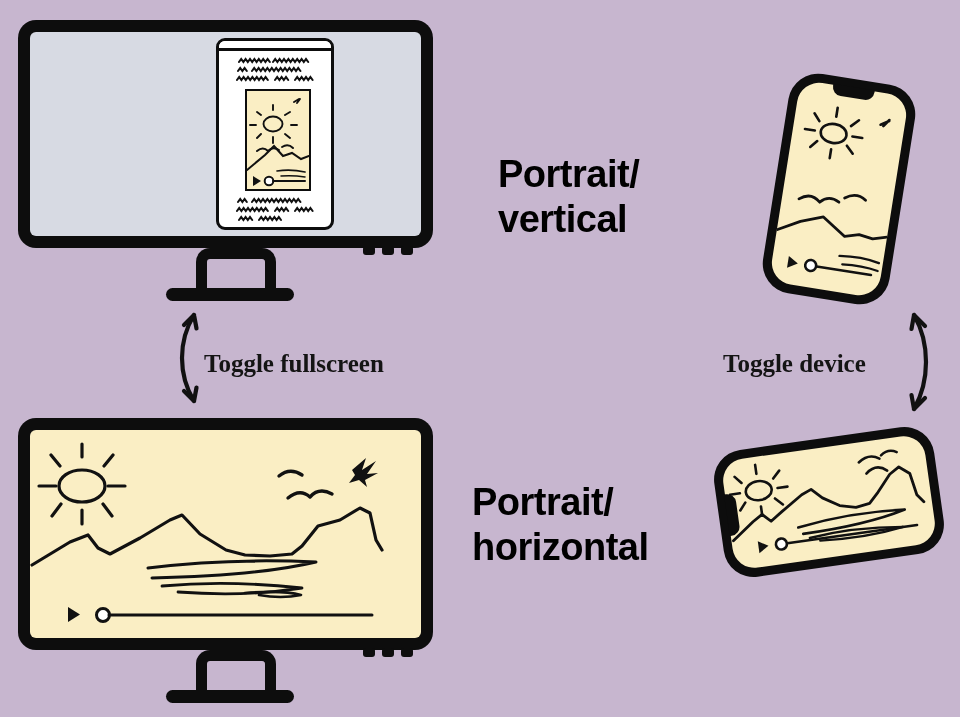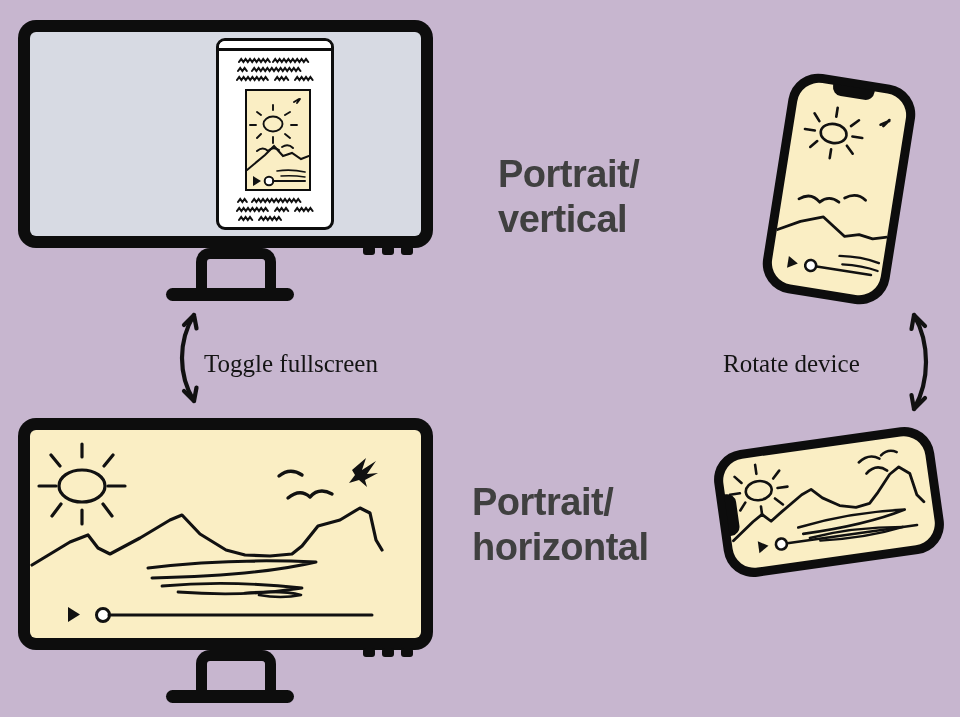--- a/index.html
+++ b/index.html
@@ -12,28 +12,28 @@
   .stage{position:absolute;inset:0;}
   .node{position:absolute;}
 
   
   .label-bold{
     position:absolute;
     font-family:"Liberation Sans", sans-serif;
     font-weight:bold;
     font-size:38px;
     line-height:1.18;
-    color:#404040;
+    color:#000000;
     letter-spacing:-0.5px;
     white-space:pre-line;
   }
   .label-serif{
     position:absolute;
     font-family:"Liberation Serif", serif;
-    font-weight:normal;
+    font-weight:bold;
     font-size:25px;
     color:#141414;
     white-space:nowrap;
   }
 
   
   .monitor{position:absolute;}
   .mon-bezel{
     position:absolute;left:0;top:0;
     background:#0d0d0d;
@@ -290,21 +290,21 @@
   </div>
   <div class="label-serif" style="left:204px;top:350px;">Toggle fullscreen</div>
 
   <div class="node" style="left:900px;top:303px;width:40px;height:118px;">
     <svg width="40" height="118" viewBox="0 0 40 118">
       <path d="M14 12 C30 40, 30 78, 14 106" stroke="#111" stroke-width="4.2" fill="none" stroke-linecap="round"></path>
       <path d="M14 12 l11 11 M14 12 l-2.5 14" stroke="#111" stroke-width="4.2" fill="none" stroke-linecap="round"></path>
       <path d="M14 106 l11 -11 M14 106 l-2.5 -14" stroke="#111" stroke-width="4.2" fill="none" stroke-linecap="round"></path>
     </svg>
   </div>
-  <div class="label-serif" style="left:723px;top:350px;">Rotate device</div>
+  <div class="label-serif" style="left:723px;top:350px;">Toggle device</div>
 
   <div class="label-bold" style="left:498px;top:152px;">Portrait/
 vertical</div>
 
   <div class="label-bold" style="left:472px;top:480px;">Portrait/
 horizontal</div>
 
 </div>
 
 </body></html>

